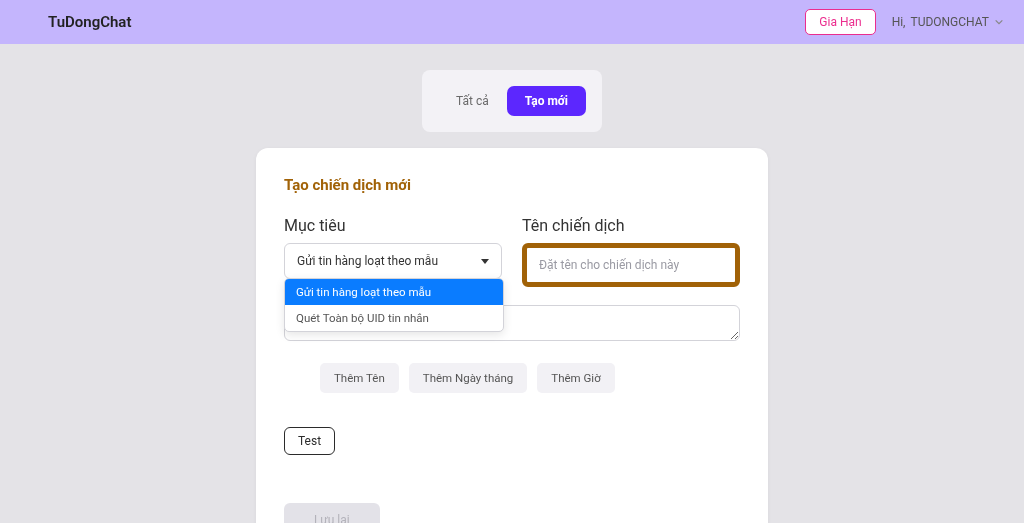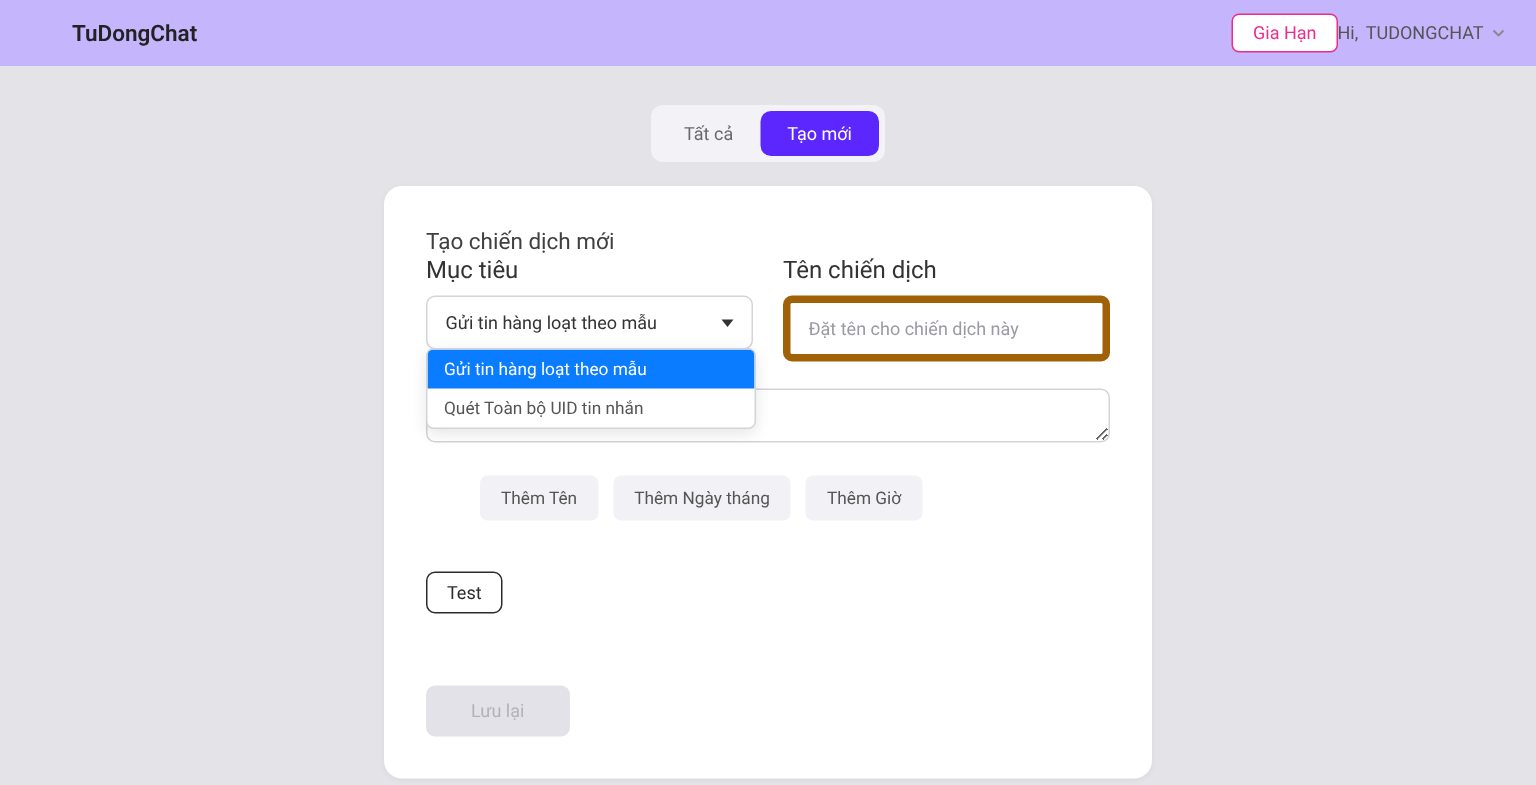--- a/index.html
+++ b/index.html
@@ -1,31 +1,31 @@
 <!DOCTYPE html>
 <html><head>
   <meta charset="utf-8">
   <style>
     * { box-sizing: border-box; margin: 0; padding: 0; font-family: -apple-system, BlinkMacSystemFont, "Segoe UI", Roboto, sans-serif; }
     body { background: #e4e3e7; width: 1024px; height: 523px; overflow: hidden; }
     
     .header { background: #c4b5fd; height: 44px; display: flex; align-items: center; justify-content: space-between; padding: 0 20px; }
     .logo { font-size: 15px; font-weight: 600; color: #222; margin-left: 28px; }
-    .header-right { display: flex; align-items: center; }
+    .header-right { display: flex; align-items: center; gap: 16px; }
     .gia-han-btn { border: 1px solid #eb2d8e; color: #eb2d8e; background: #fff; padding: 5px 13px; border-radius: 5px; font-size: 12px; cursor: pointer; }
     .user-menu { display: flex; align-items: center; gap: 5px; font-size: 12px; color: #555; cursor: pointer; }
     .chevron-down { width: 10px; height: 10px; }
     
     .tabs-wrap { display: flex; justify-content: center; margin-top: 26px; }
-    .tabs { display: flex; background: #f3f2f6; border-radius: 8px; padding: 4px; }
+    .tabs { display: flex; background: #f3f2f6; border-radius: 8px; padding: 16px; }
     .tab { padding: 8px 18px; font-size: 12px; border-radius: 7px; cursor: pointer; color: #6a6a6a; }
-    .tab.active { background: #5c27fe; color: #fff; font-weight: 400; }
+    .tab.active { background: #5c27fe; color: #fff; font-weight: 700; }
     
     .card { width: 512px; background: #fff; border-radius: 12px; margin: 16px auto 0; padding: 28px 28px 28px 28px; box-shadow: 0 1px 4px rgba(0,0,0,0.05); }
-    .card-title { font-size: 15px; font-weight: 400; color: #404040; }
+    .card-title { font-size: 15px; font-weight: 700; color: #a16207; margin-bottom: 22px; }
     
     .row { display: flex; gap: 20px; margin-bottom: 18px; }
     .col { flex: 1; position: relative; }
     .label { font-size: 16px; color: #333; display: block; margin-bottom: 8px; }
     
     .select-box { width: 100%; background: #fff; border: 1px solid #d3d3d9; border-radius: 6px; padding: 10px 12px; font-size: 12px; color: #333; display: flex; align-items: center; justify-content: space-between; cursor: pointer; }
     .select-caret { width: 0; height: 0; border-left: 4px solid transparent; border-right: 4px solid transparent; border-top: 5px solid #333; }
     
     .dropdown { position: absolute; top: 62px; left: 0; right: -2px; background: #fff; border: 1px solid #d3d3d9; border-radius: 5px; box-shadow: 0 3px 10px rgba(0,0,0,0.1); z-index: 10; overflow: hidden; }
     .dropdown-item { padding: 6px 11px; font-size: 11.5px; color: #555; cursor: pointer; }

